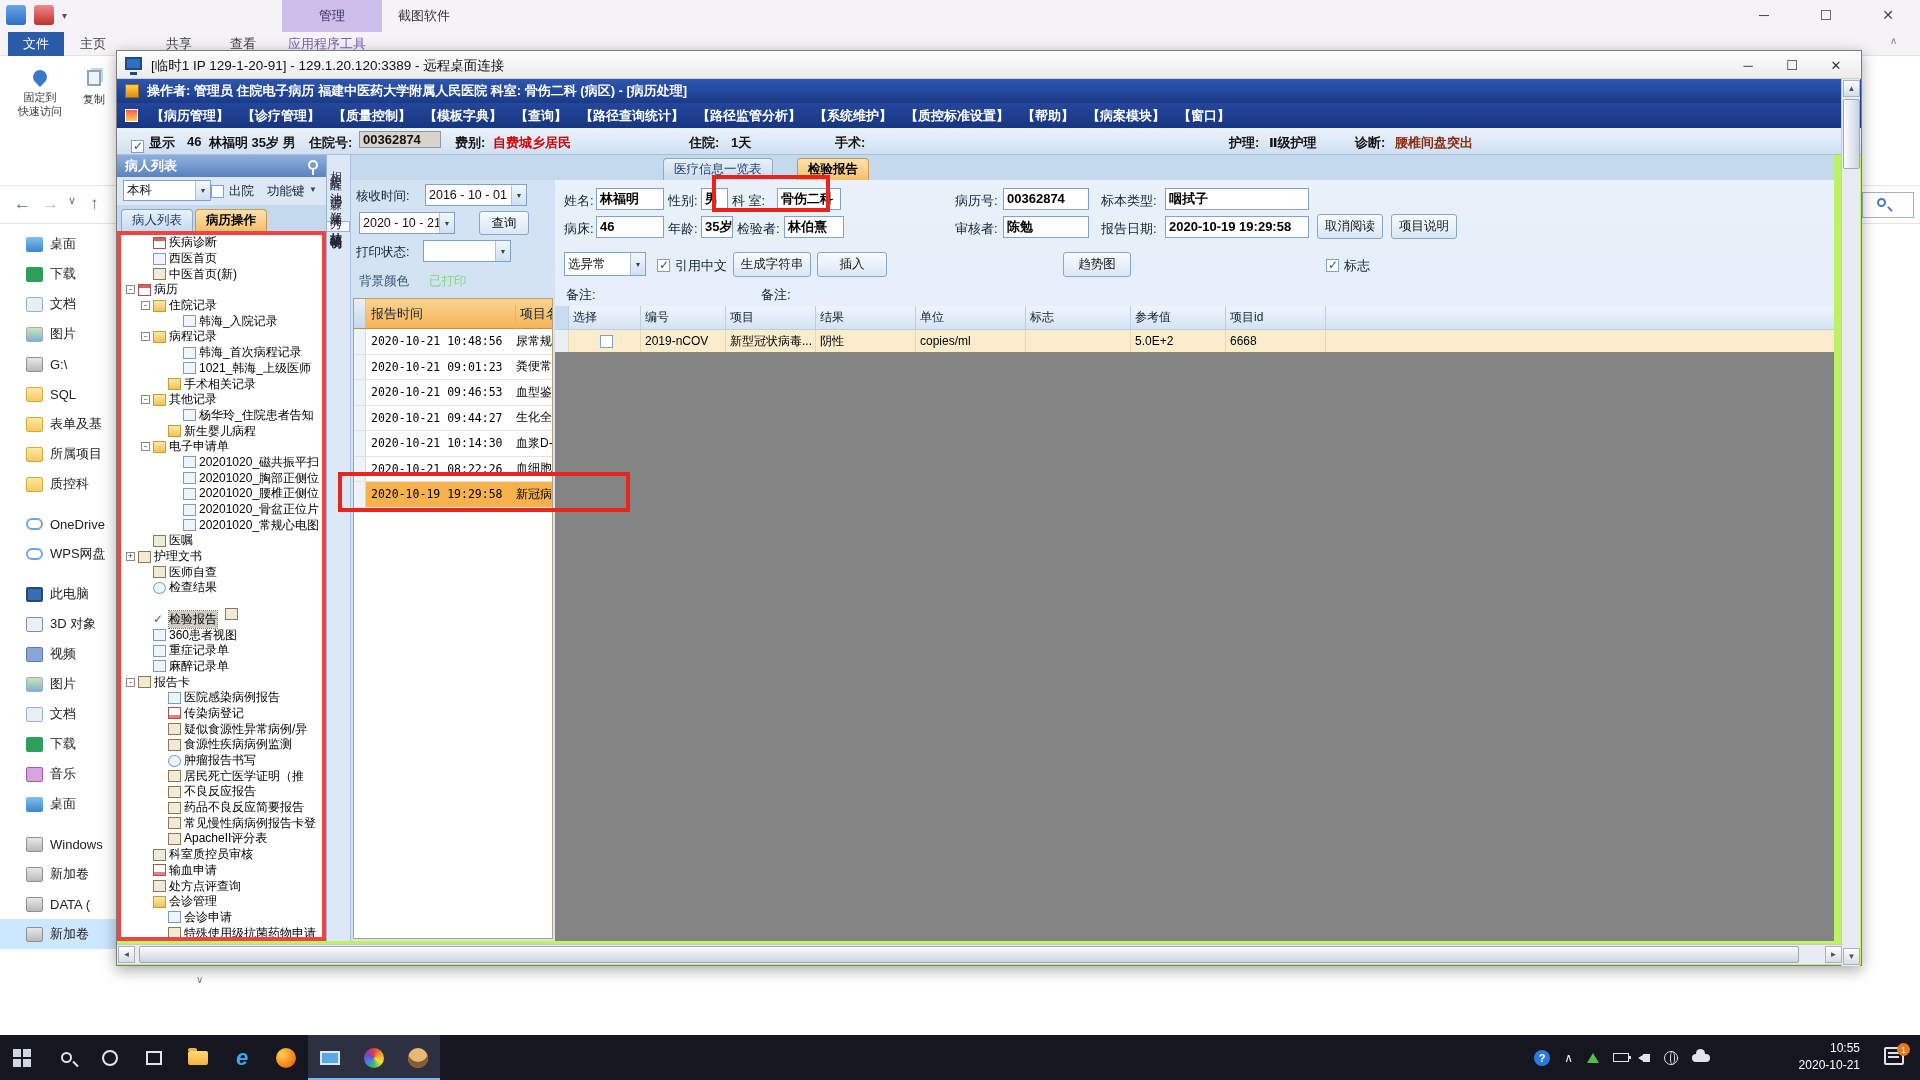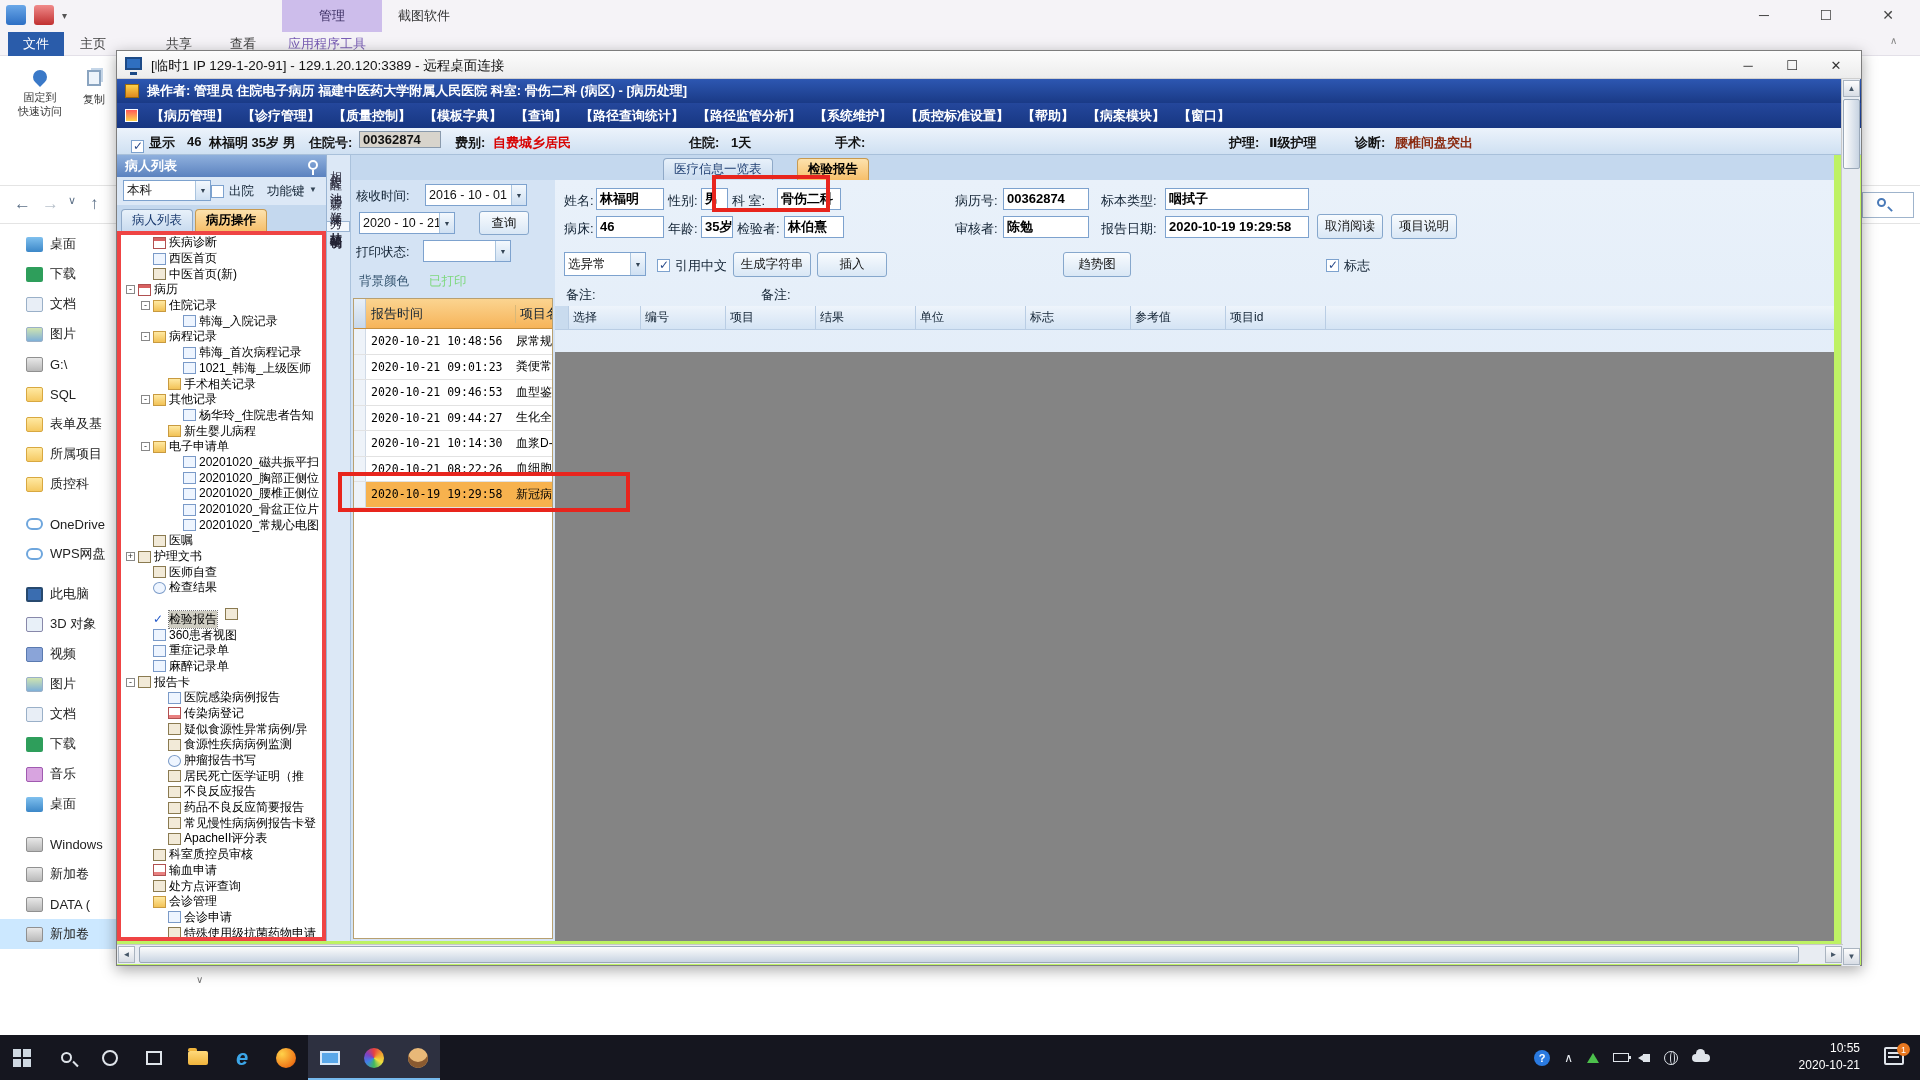--- a/index.html
+++ b/index.html
@@ -753,20 +753,34 @@
         <span class="th" style="width: 72px;">选择</span>
             <span class="th" style="width: 85px;">编号</span>
             <span class="th" style="width: 90px;">项目</span>
             <span class="th" style="width: 100px;">结果</span>
             <span class="th" style="width: 110px;">单位</span>
             <span class="th" style="width: 105px;">标志</span>
             <span class="th" style="width: 95px;">参考值</span>
             <span class="th" style="width: 100px;">项目id</span>
             <span class="th fill"></span>
           </div>
+        <div class="rt-r" id="rt-row">
+          <span class="td ind"></span>
+        <span class="td" style="width: 72px; justify-content: center;">
+              <span class="cb"></span>
+            </span>
+            <span class="td" style="width: 85px;">2019-nCOV</span>
+            <span class="td" style="width: 90px;">新型冠状病毒...</span>
+            <span class="td" style="width: 100px;">阴性</span>
+            <span class="td" style="width: 110px;">copies/ml</span>
+            <span class="td" style="width: 105px;"></span>
+            <span class="td" style="width: 95px;">5.0E+2</span>
+            <span class="td" style="width: 100px;">6668</span>
+            <span class="td fill"></span>
+          </div>
       </div>
       <div class="grayarea"></div>
     </div>
 
     <div class="vsb">
       <span class="sbb" style="top:1px">▲</span>
       <span class="vthumb"></span>
       <span class="sbb" style="bottom:1px">▼</span>
     </div>
     <div class="hsb">

